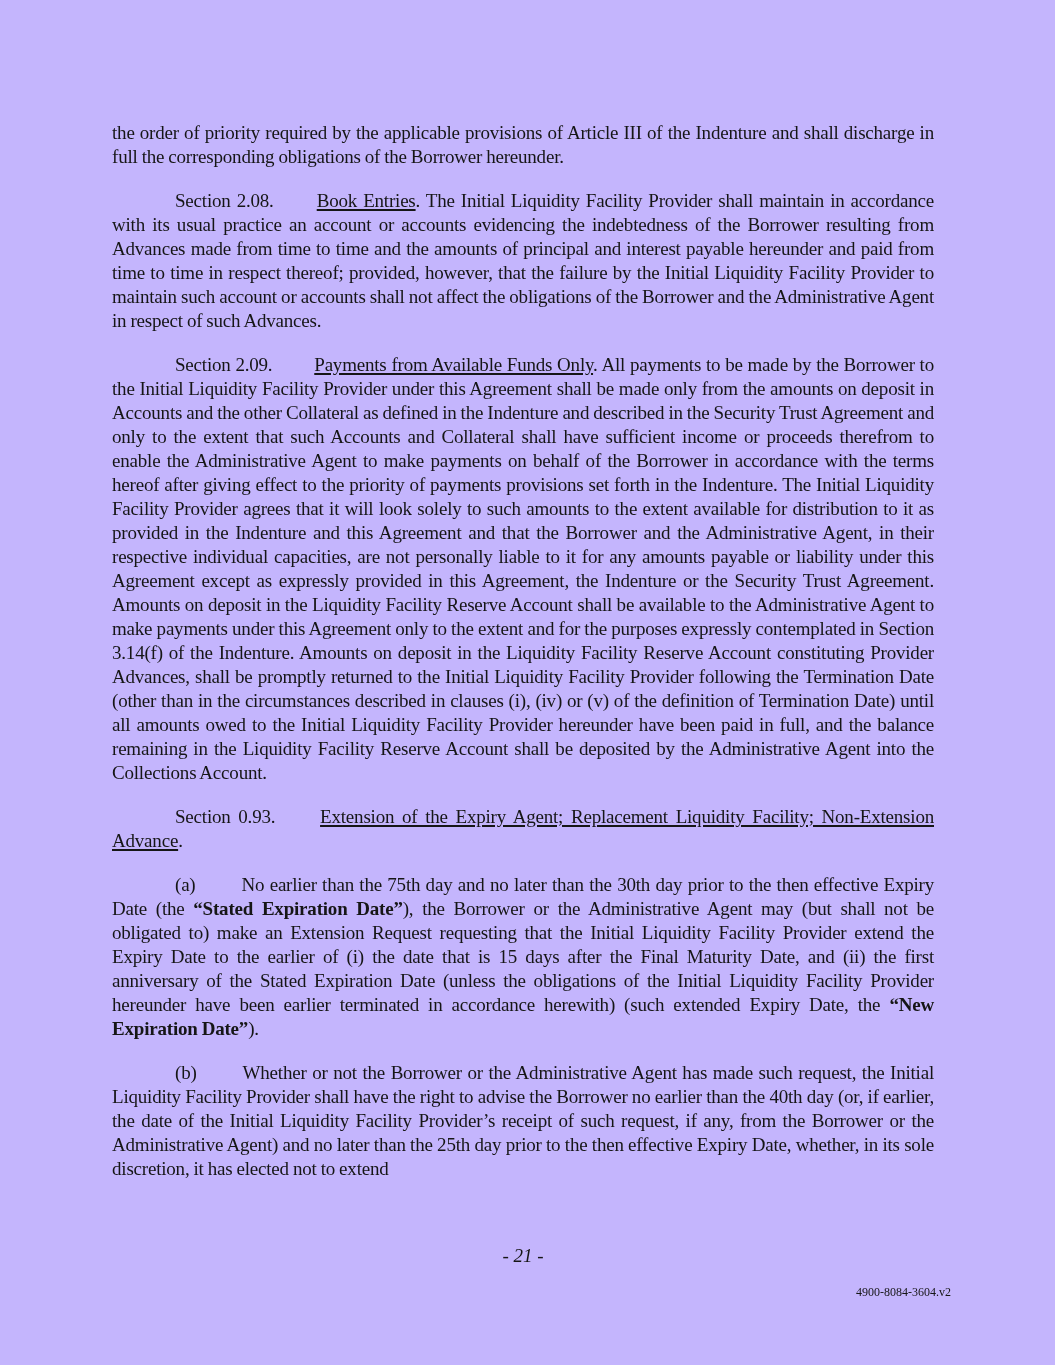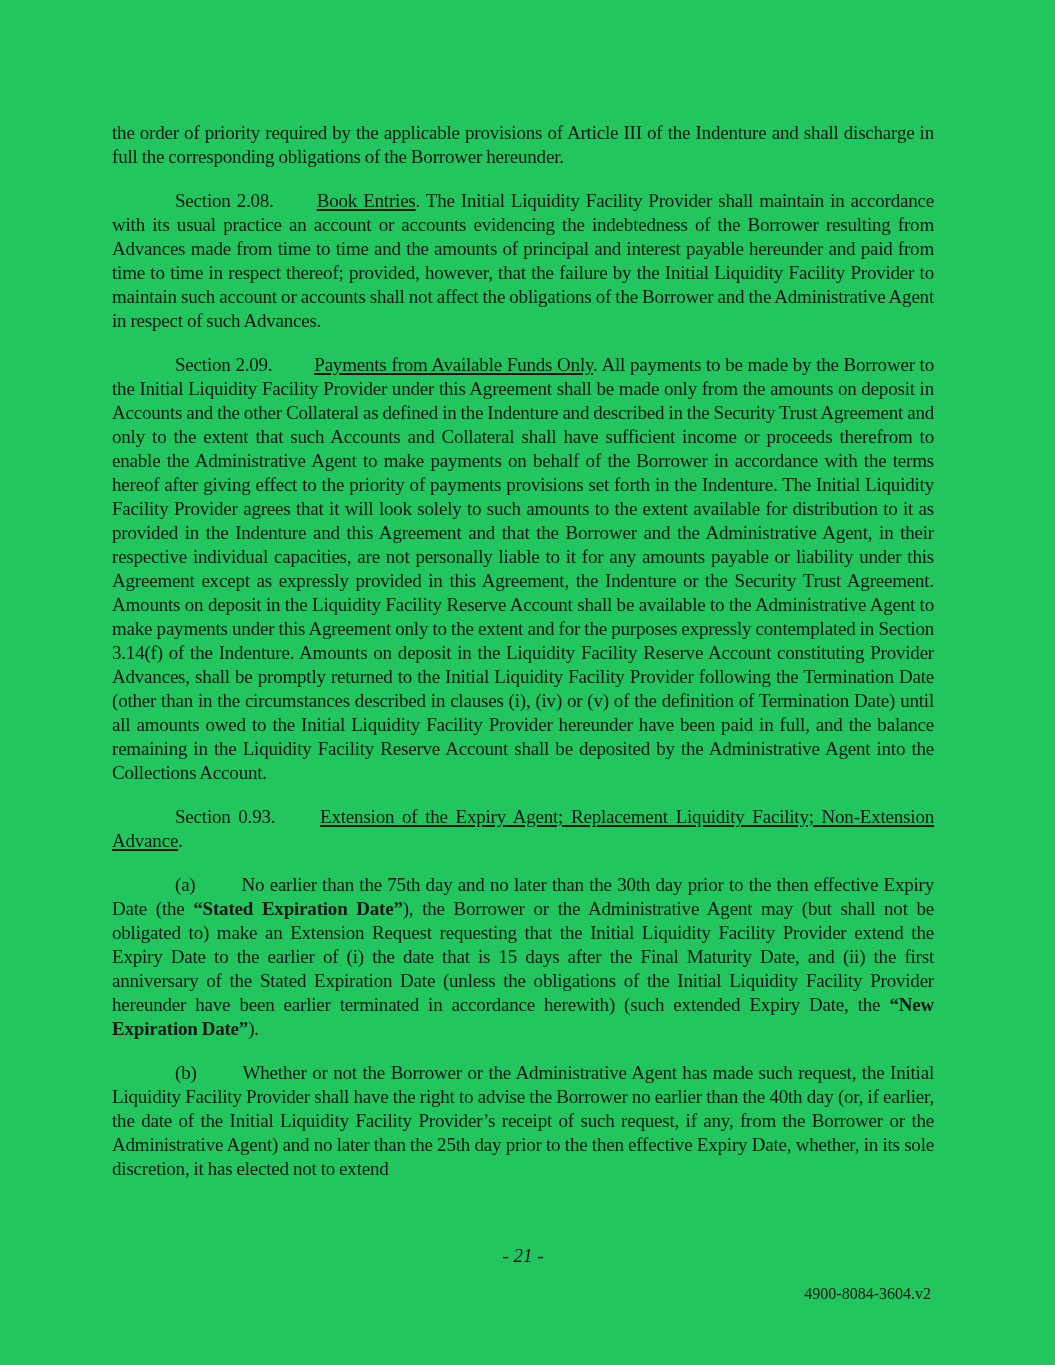--- a/index.html
+++ b/index.html
@@ -4,21 +4,21 @@
 <style>
   html, body {
     margin: 0;
     padding: 0;
     background: #ffffff;
   }
   .page {
     position: relative;
     width: 1055px;
     height: 1365px;
-    background: #22c55e;
+    background: #c4b5fd;
     font-family: "Liberation Serif", serif;
     color: #161616;
     overflow: hidden;
   }
   .body-text {
     position: absolute;
     left: 112px;
     top: 121px;
     width: 822px;
     font-size: 19px;
@@ -50,23 +50,23 @@
     position: absolute;
     left: 112px;
     width: 822px;
     top: 1245px;
     text-align: center;
     font-size: 19px;
     font-style: italic;
   }
   .doc-id {
     position: absolute;
-    right: 124px;
+    right: 104px;
     top: 1285px;
-    font-size: 16px;
+    font-size: 12px;
   }
 </style>
 </head>
 <body>
 
 <div class="page">
   <div class="body-text">
       <p class="para"><span class="seg n">the order of priority required by the applicable provisions of Article III of the Indenture and shall discharge in full the corresponding obligations of the Borrower hereunder.</span></p>
       <p class="para indent"><span class="seg n">Section 2.08.  </span><span class="seg u">Book Entries</span><span class="seg n">.  The Initial Liquidity Facility Provider shall maintain in accordance with its usual practice an account or accounts evidencing the indebtedness of the Borrower resulting from Advances made from time to time and the amounts of principal and interest payable hereunder and paid from time to time in respect thereof; provided, however, that the failure by the Initial Liquidity Facility Provider to maintain such account or accounts shall not affect the obligations of the Borrower and the Administrative Agent in respect of such Advances.</span></p>
       <p class="para indent"><span class="seg n">Section 2.09.  </span><span class="seg u">Payments from Available Funds Only</span><span class="seg n">.  All payments to be made by the Borrower to the Initial Liquidity Facility Provider under this Agreement shall be made only from the amounts on deposit in Accounts and the other Collateral as defined in the Indenture and described in the Security Trust Agreement and only to the extent that such Accounts and Collateral shall have sufficient income or proceeds therefrom to enable the Administrative Agent to make payments on behalf of the Borrower in accordance with the terms hereof after giving effect to the priority of payments provisions set forth in the Indenture.  The Initial Liquidity Facility Provider agrees that it will look solely to such amounts to the extent available for distribution to it as provided in the Indenture and this Agreement and that the Borrower and the Administrative Agent, in their respective individual capacities, are not personally liable to it for any amounts payable or liability under this Agreement except as expressly provided in this Agreement, the Indenture or the Security Trust Agreement.  Amounts on deposit in the Liquidity Facility Reserve Account shall be available to the Administrative Agent to make payments under this Agreement only to the extent and for the purposes expressly contemplated in Section 3.14(f) of the Indenture.  Amounts on deposit in the Liquidity Facility Reserve Account constituting Provider Advances, shall be promptly returned to the Initial Liquidity Facility Provider following the Termination Date (other than in the circumstances described in clauses (i), (iv) or (v) of the definition of Termination Date) until all amounts owed to the Initial Liquidity Facility Provider hereunder have been paid in full, and the balance remaining in the Liquidity Facility Reserve Account shall be deposited by the Administrative Agent into the Collections Account.</span></p>

